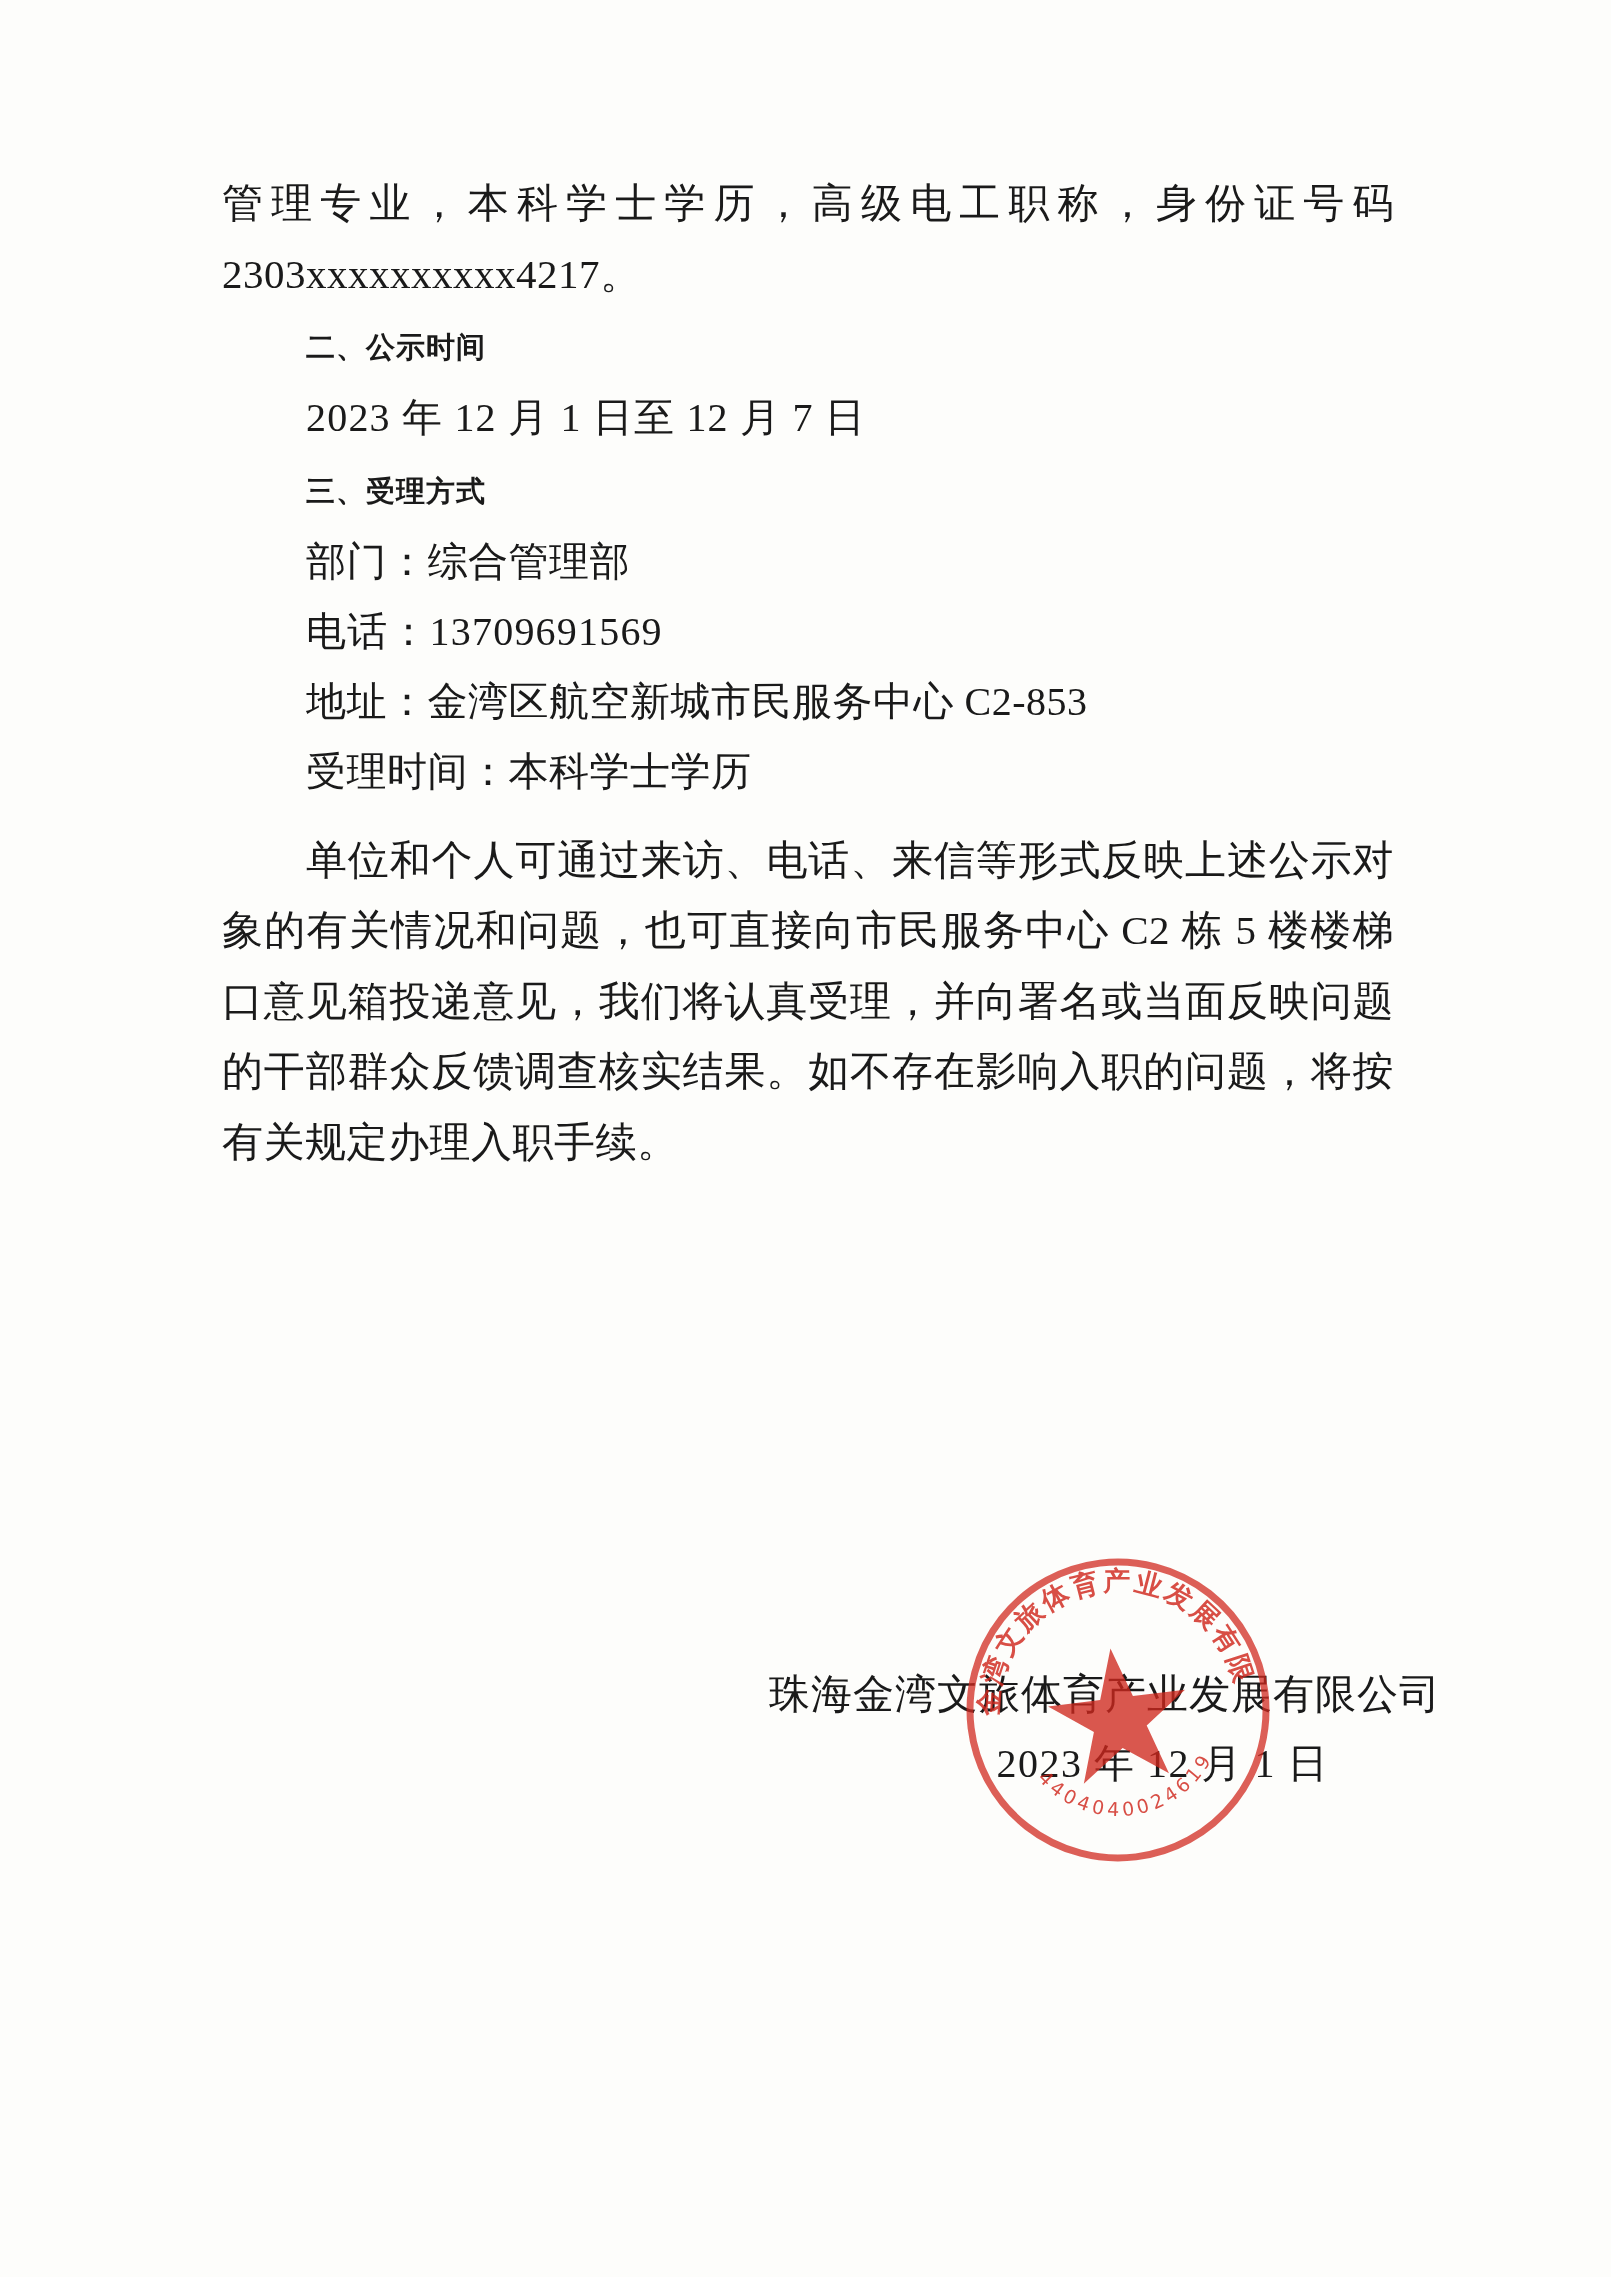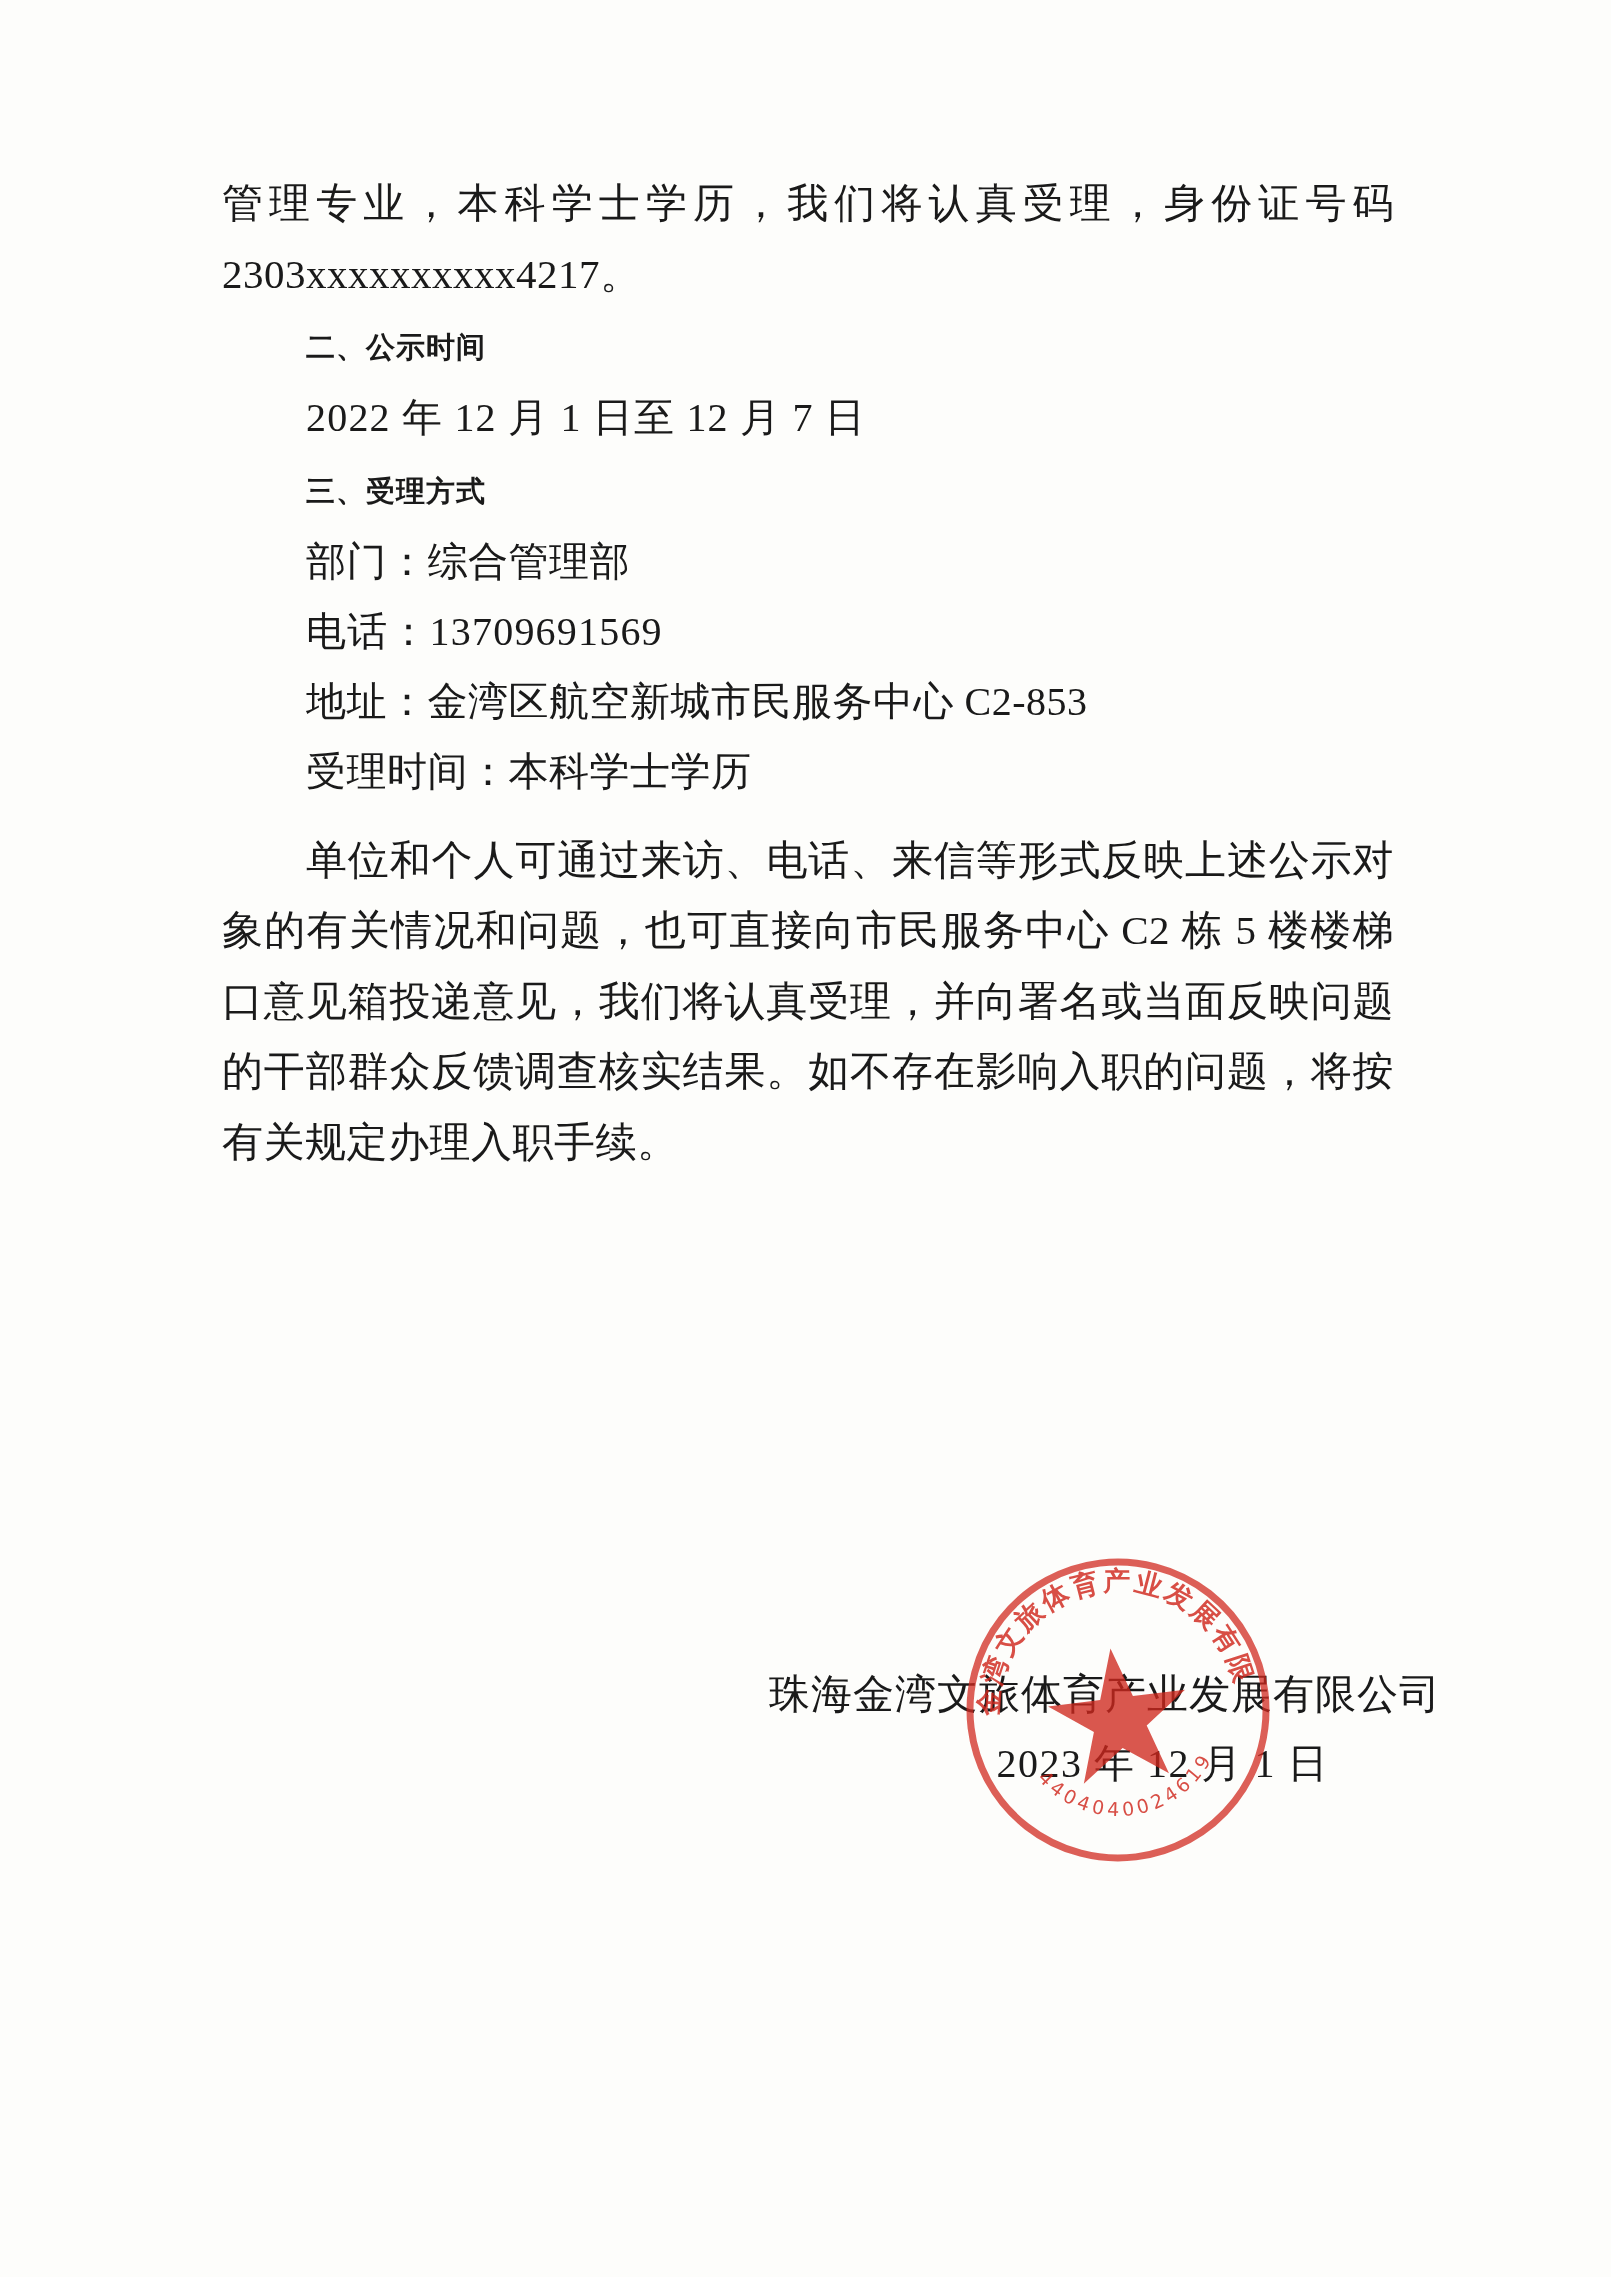--- a/index.html
+++ b/index.html
@@ -109,24 +109,24 @@
     opacity: 0.82;
   }
 </style>
 </head>
 <body>
 
 <div class="page">
 
   <div class="content">
 
-    <p class="para">管理专业，本科学士学历，我们将认真受理，身份证号码 2303xxxxxxxxxx4217。</p>
+    <p class="para">管理专业，本科学士学历，高级电工职称，身份证号码 2303xxxxxxxxxx4217。</p>
 
     <h2 class="heading">二、公示时间</h2>
-    <p class="sub-line mono-ish">2022 年 12 月 1 日至 12 月 7 日</p>
+    <p class="sub-line mono-ish">2023 年 12 月 1 日至 12 月 7 日</p>
 
     <h2 class="heading">三、受理方式</h2>
     <p class="sub-line">部门：综合管理部</p>
     <p class="sub-line mono-ish">电话：13709691569</p>
     <p class="sub-line">地址：金湾区航空新城市民服务中心 C2-853</p>
     <p class="sub-line">受理时间：本科学士学历</p>
 
     <p class="para indent body-block">单位和个人可通过来访、电话、来信等形式反映上述公示对象的有关情况和问题，也可直接向市民服务中心 C2 栋 5 楼楼梯口意见箱投递意见，我们将认真受理，并向署名或当面反映问题的干部群众反馈调查核实结果。如不存在影响入职的问题，将按有关规定办理入职手续。</p>
 
   </div>

